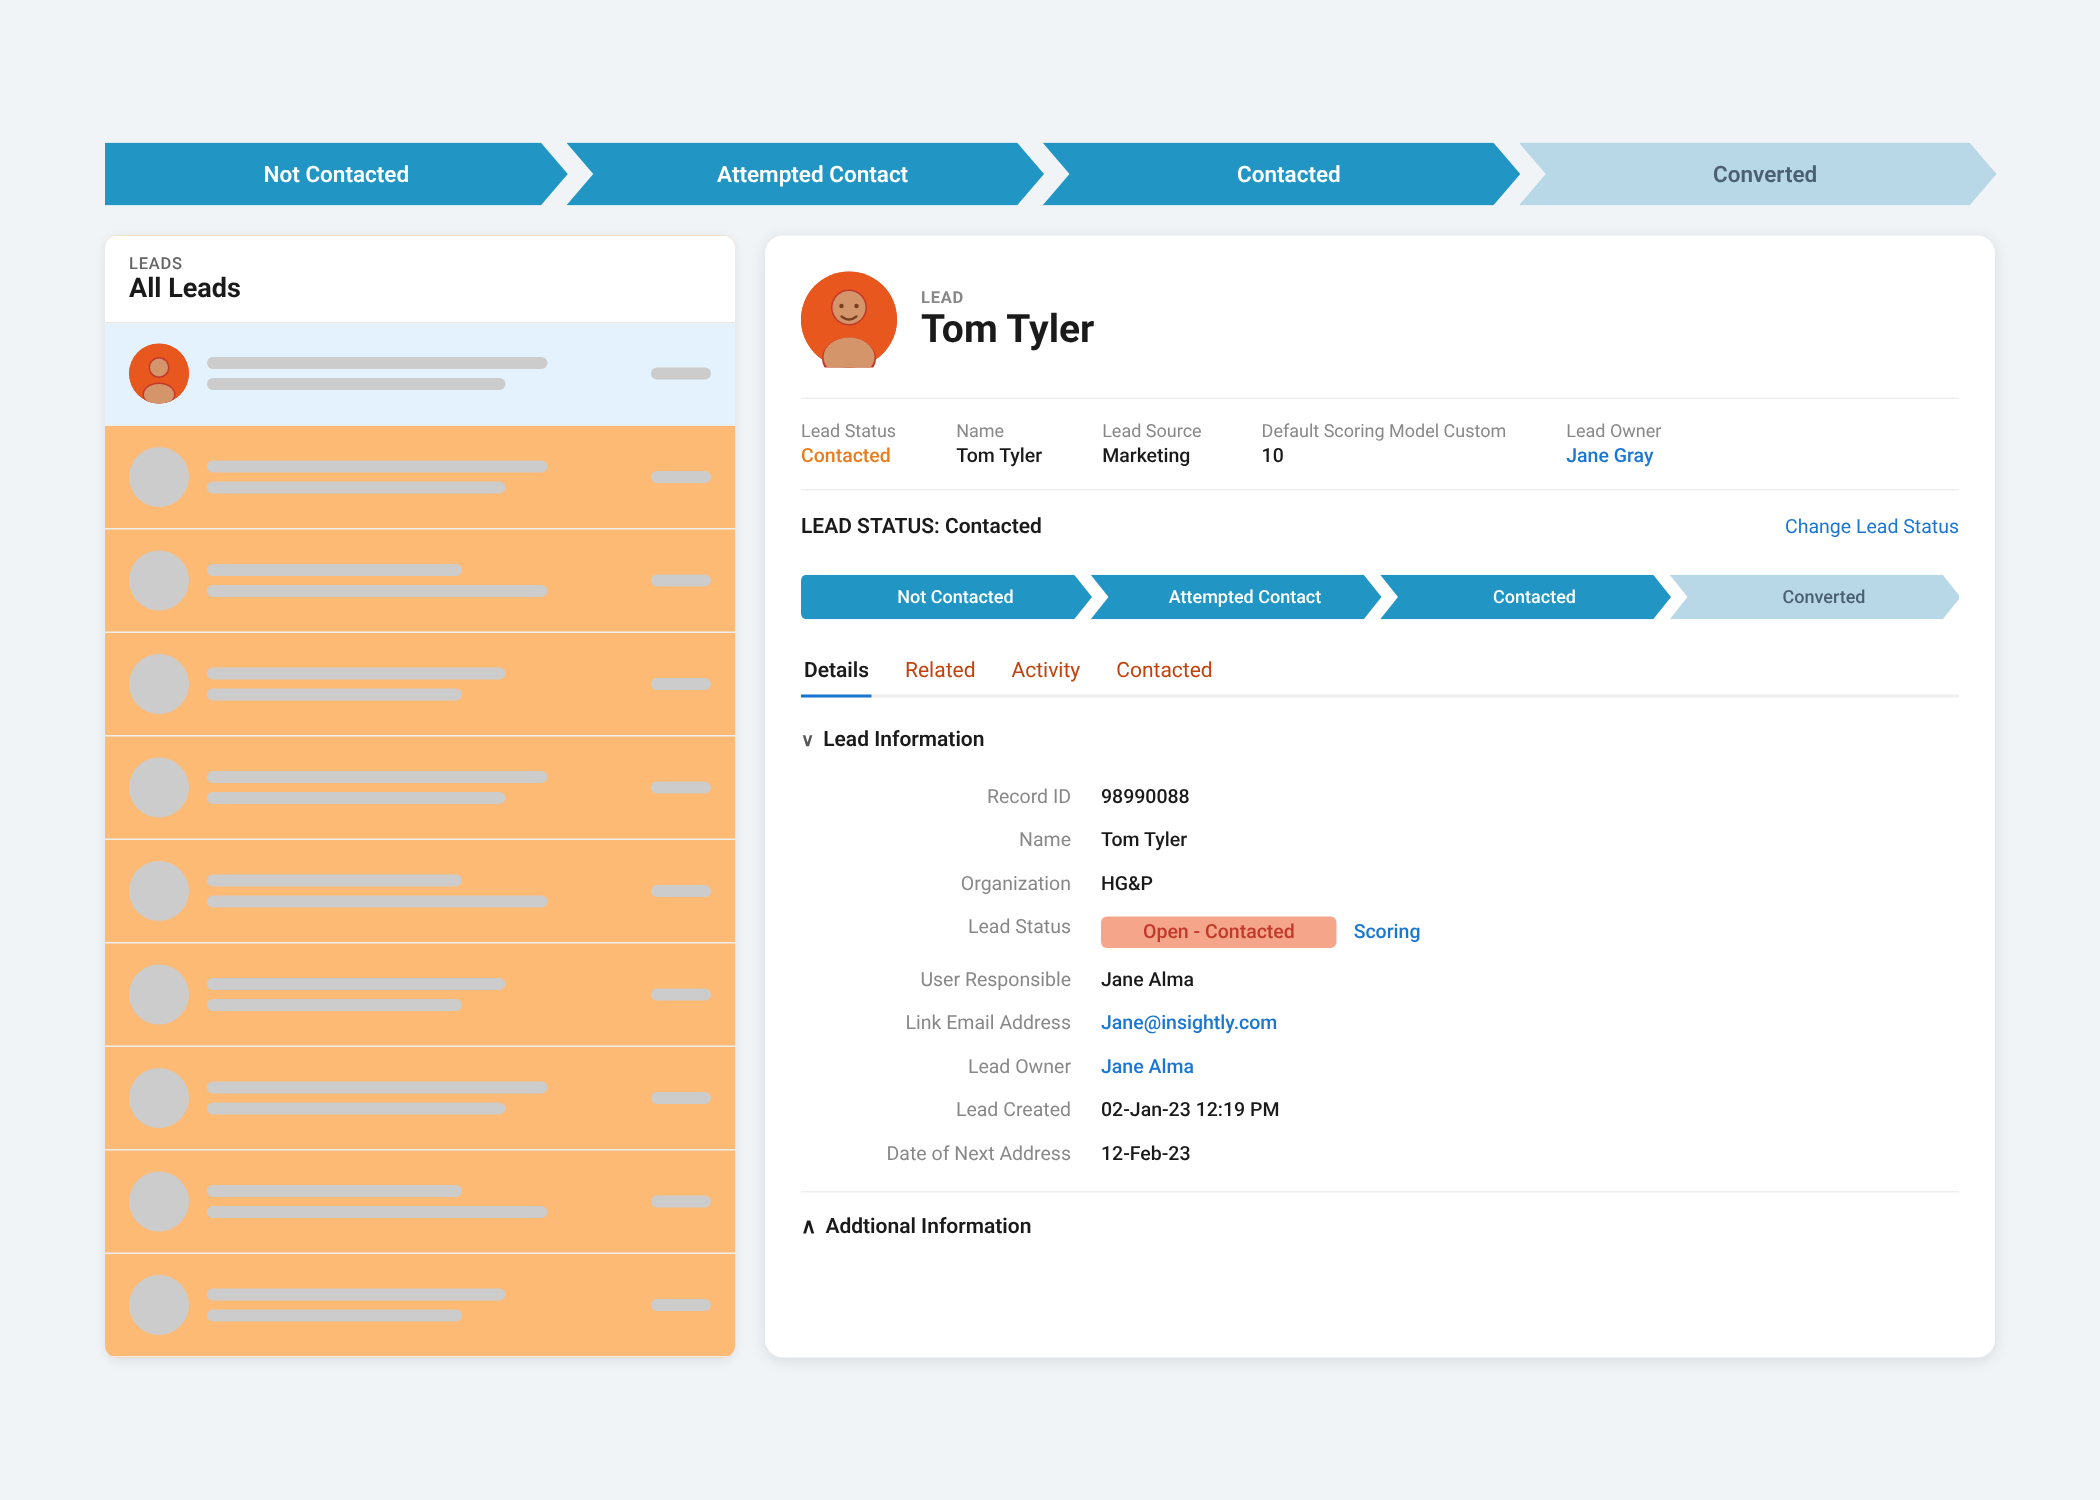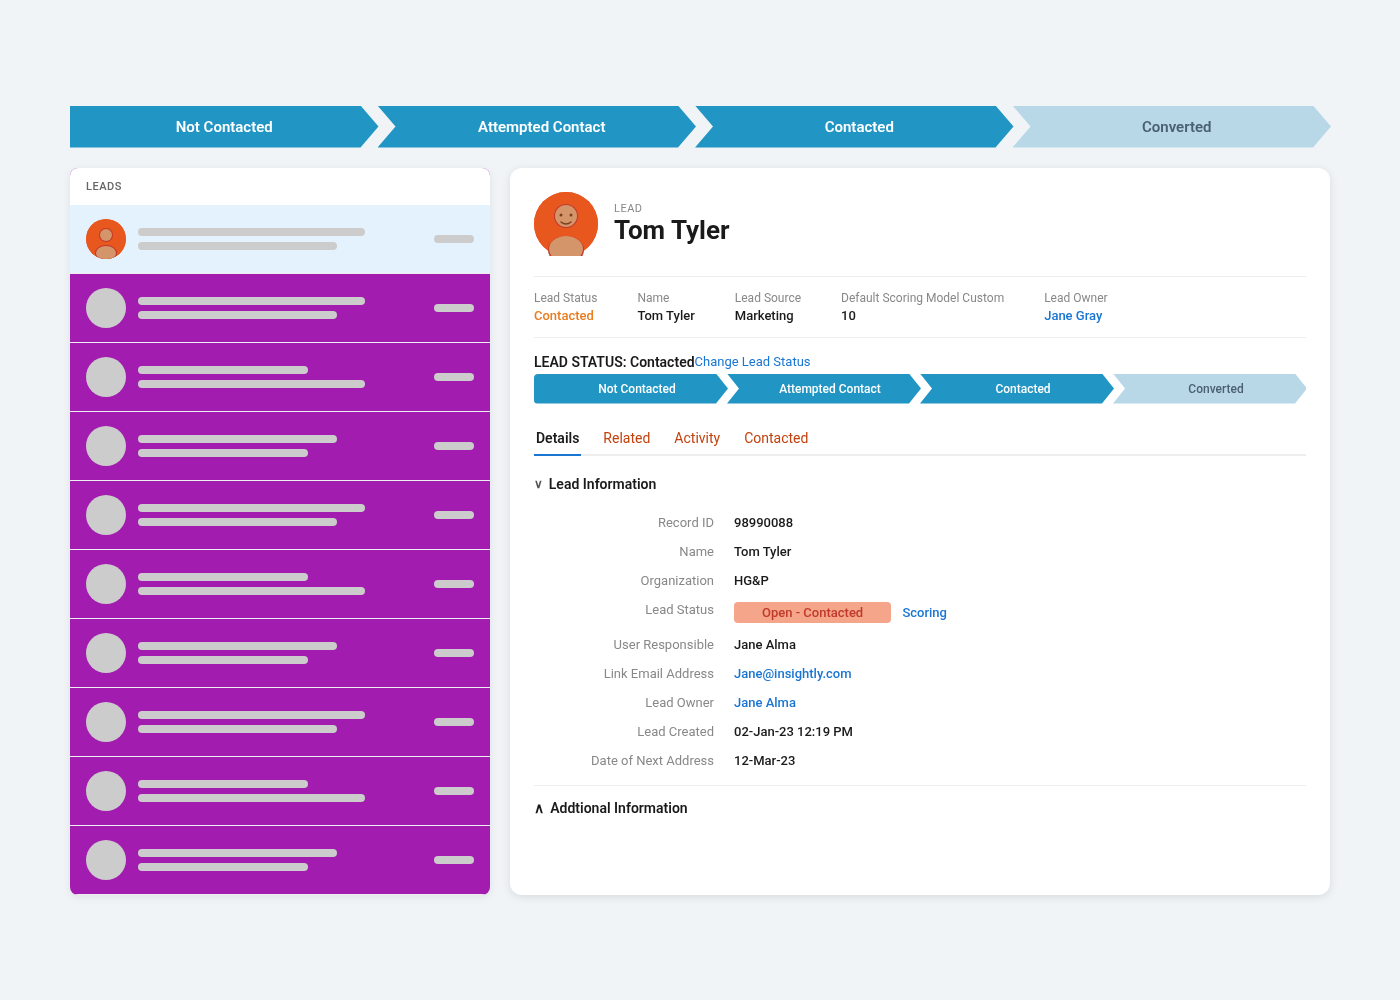--- a/index.html
+++ b/index.html
@@ -56,21 +56,21 @@
 
     
     .content-area {
       display: flex;
       gap: 20px;
     }
 
     
     .leads-panel {
       width: 420px;
-      background: #a21caf;
+      background: #fdba74;
       border-radius: 8px;
       overflow: hidden;
       box-shadow: 0 2px 8px rgba(0,0,0,0.08);
     }
 
     .leads-header {
       padding: 12px 16px;
       background: white;
     }
 
@@ -170,21 +170,21 @@
       background: #e8571e;
       flex-shrink: 0;
       display: flex;
       align-items: center;
       justify-content: center;
     }
 
     .detail-name-block .lead-tag {
       font-size: 11px;
       color: #888;
-      font-weight: 400;
+      font-weight: 700;
       text-transform: uppercase;
       letter-spacing: 0.5px;
     }
 
     .detail-name-block .lead-name {
       font-size: 26px;
       font-weight: 700;
       color: #1a1a1a;
     }
 
@@ -210,22 +210,23 @@
       font-weight: 500;
     }
 
     .meta-item .meta-value.link {
       color: #1976d2;
     }
 
     
     .status-bar {
       display: flex;
-      align-items: center;
-      margin-bottom: 4px;
+      justify-content: space-between;
+      align-items: center;
+      margin-bottom: 24px;
     }
 
     .status-bar .status-label {
       font-size: 14px;
       font-weight: 600;
       color: #1a1a1a;
     }
 
     .status-bar .change-link {
       font-size: 13px;
@@ -387,20 +388,21 @@
     <div class="pipeline-step inactive">
       <span>Converted</span>
     </div>
   </div>
 
   <div class="content-area">
 
     <div class="leads-panel">
       <div class="leads-header">
         <div class="leads-label">LEADS</div>
+        <div class="leads-title">All Leads</div>
       </div>
 
       <div class="lead-item selected">
         <div class="lead-avatar orange">
           <svg class="face-svg" viewBox="0 0 40 40" xmlns="http://www.w3.org/2000/svg">
             <circle cx="20" cy="20" r="20" fill="#e8571e"></circle>
             <circle cx="20" cy="16" r="7" fill="#c0392b"></circle>
             <ellipse cx="20" cy="34" rx="11" ry="8" fill="#c0392b"></ellipse>
             <circle cx="20" cy="16" r="6" fill="#d4956a"></circle>
             <ellipse cx="20" cy="34" rx="10" ry="7" fill="#d4956a"></ellipse>
@@ -602,21 +604,21 @@
       <div class="field-row">
         <div class="field-label">Lead Owner</div>
         <div class="field-value link">Jane Alma</div>
       </div>
       <div class="field-row">
         <div class="field-label">Lead Created</div>
         <div class="field-value">02-Jan-23 12:19 PM</div>
       </div>
       <div class="field-row">
         <div class="field-label">Date of Next Address</div>
-        <div class="field-value">12-Mar-23</div>
+        <div class="field-value">12-Feb-23</div>
       </div>
 
       <div class="additional-section">
         <div class="additional-header">
           <span class="chevron">∧</span>
           <span>Addtional Information</span>
         </div>
       </div>
 
     </div>

